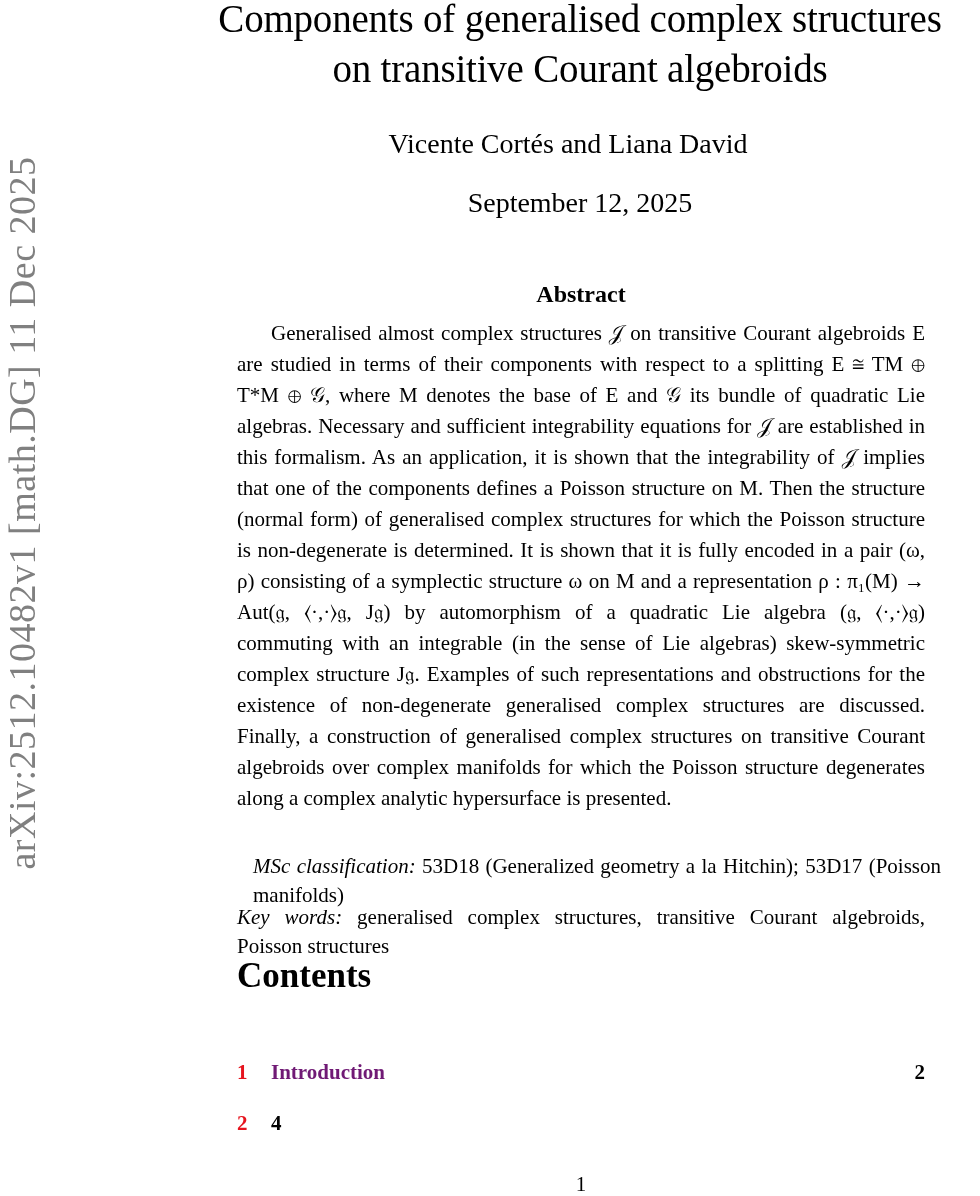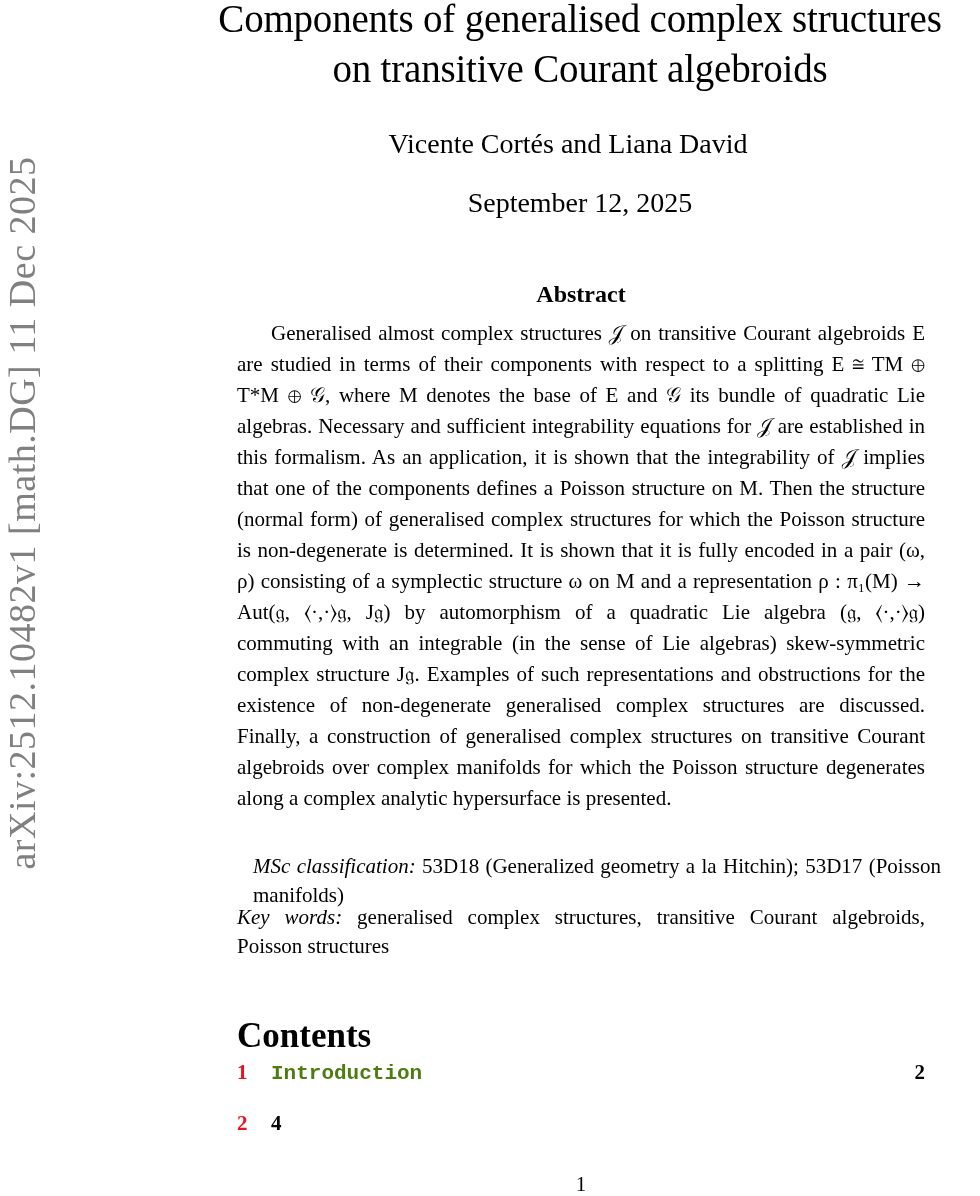--- a/index.html
+++ b/index.html
@@ -63,33 +63,33 @@
     text-align: justify; margin: 16px;
   }
   .keywords {
     position: absolute; left: 237px; width: 688px; top: 903px;
     font-family: "Liberation Serif", serif;
     font-size: 21px; line-height: 28.5px;
     text-align: justify; margin: 0;
   }
   .label-italic { font-style: italic; }
   .contents-heading {
-    position: absolute; left: 237px; top: 1016px;
+    position: absolute; left: 237px; top: 956px;
     font-family: "Liberation Serif", serif;
     font-weight: bold; font-size: 35px;
   }
   .toc { position: absolute; left: 237px; width: 688px; top: 1060px; }
   .toc-row {
     display: flex; align-items: baseline;
     height: 51px;
     font-family: "Liberation Serif", serif;
     font-weight: bold; font-size: 21px;
   }
   .toc-num { color: #e6141e; width: 34px; }
-  .toc-title { color: #4d7c0f; flex: 1; text-decoration: none; font-family: Liberation Mono, monospace; }
+  .toc-title { color: #701a75; flex: 1; text-decoration: none; }
   .toc-page { color: #000; text-align: right; }
   .page-number {
     position: absolute; left: 0; width: 1162px; top: 1172px;
     text-align: center;
     font-family: "Liberation Serif", serif;
     font-size: 21px;
   }
 </style>
 </head>
 <body>

